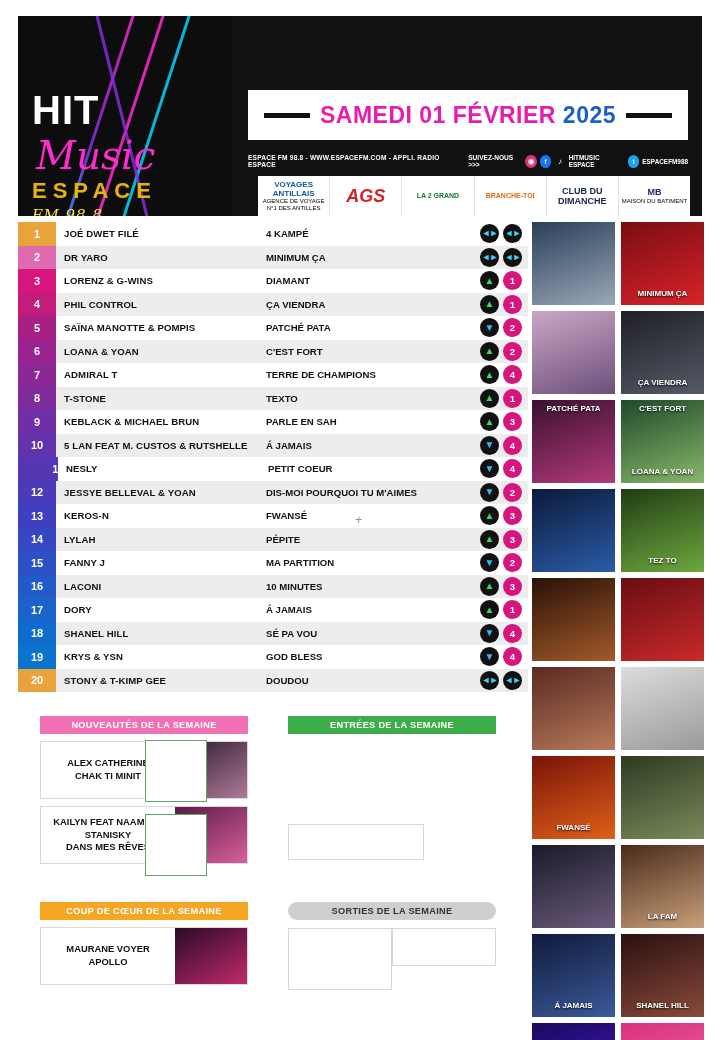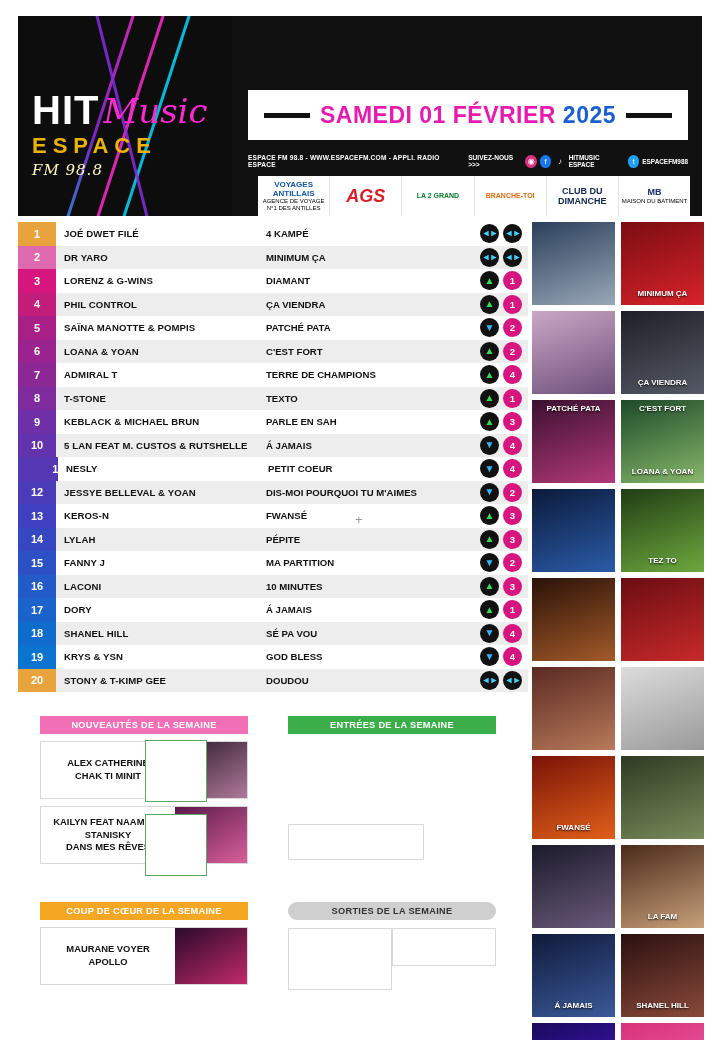--- a/index.html
+++ b/index.html
@@ -43,37 +43,37 @@
     width: 190px;
     text-align: left;
   }
   .logo-hit {
     font-size: 40px; font-weight: bold; letter-spacing: 1px;
     color: #ffffff; display: inline-block; vertical-align: middle;
   }
   .logo-music {
     font-family: "DejaVu Serif", serif;
     font-style: italic;
-    font-size: 34px;
+    font-size: 39px;
     color: #ff2bd1;
     display: inline-block;
     margin-left: 4px;
     vertical-align: middle;
   }
   .logo-espace {
     margin-top: 0;
     font-size: 22px; font-weight: bold; letter-spacing: 6px;
     color: #eab308;
   }
   .logo-fm {
     margin-top: 2px;
     font-family: "DejaVu Serif", serif;
     font-style: italic;
     font-size: 15px;
-    color: #fef9c3;
+    color: #fde047;
     letter-spacing: 1px;
   }
 
   .title-bar {
     position: absolute;
     left: 222px; top: 8px;
     width: 454px; height: 30px;
     background: linear-gradient(90deg,#7a0f5e 0%, #d912a8 18%, #e81bb0 50%, #d912a8 82%, #7a0f5e 100%);
     color: #ffffff;
     font-size: 12.5px;

